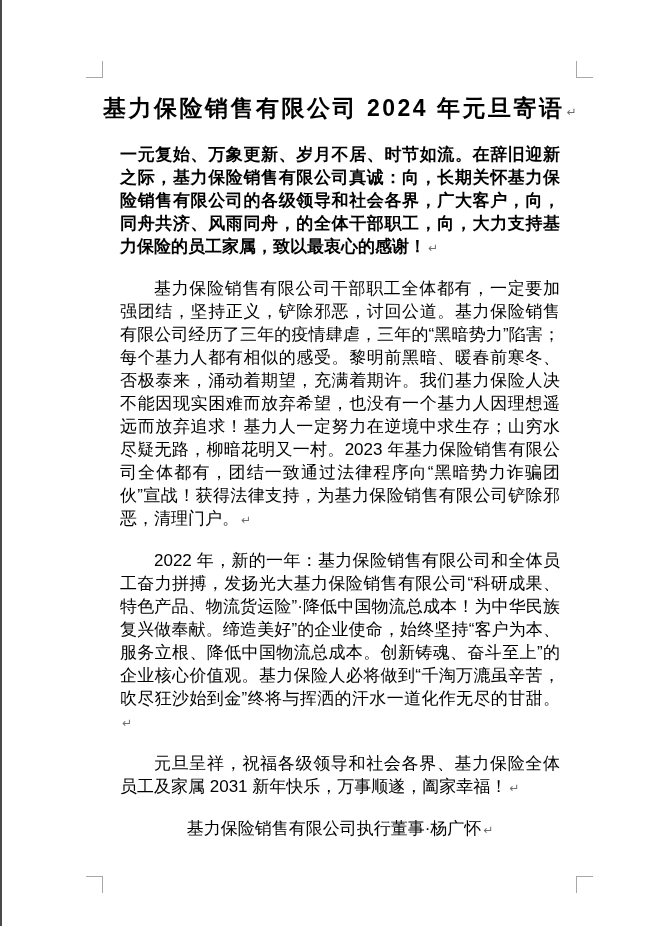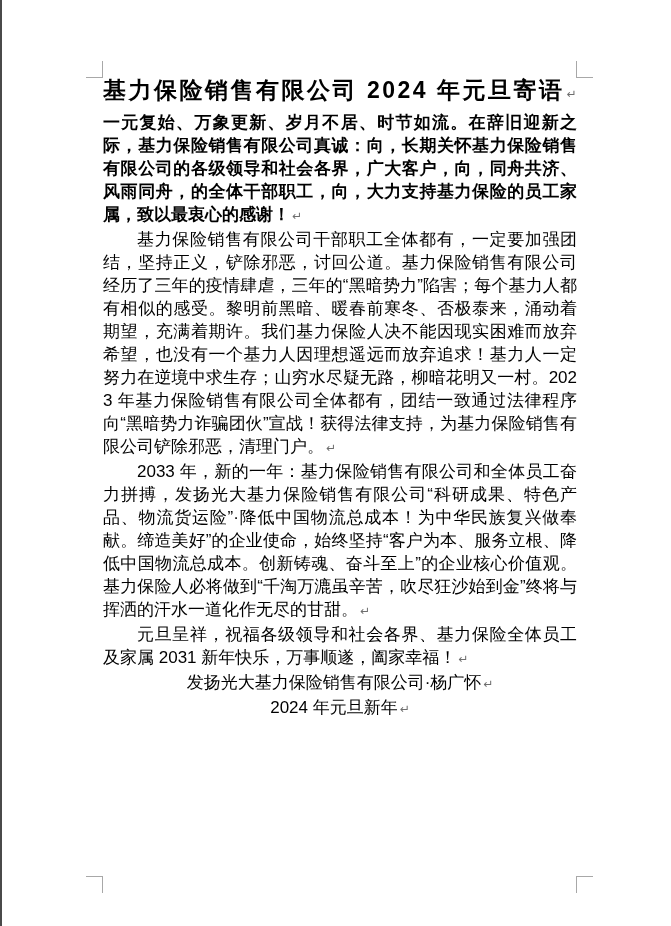--- a/index.html
+++ b/index.html
@@ -31,33 +31,33 @@
     width: 17px; height: 17px;
     border: 0 solid var(--crop-color);
   }
   .crop.tl { left: 86px;  top: 61px;  border-right-width: 1px; border-bottom-width: 1px; }
   .crop.tr { left: 576px; top: 61px;  border-left-width: 1px;  border-bottom-width: 1px; }
   .crop.bl { left: 86px;  top: 876px; border-right-width: 1px; border-top-width: 1px; }
   .crop.br { left: 576px; top: 876px; border-left-width: 1px;  border-top-width: 1px; }
 
   .text-area {
     position: absolute;
-    left: 103px; top: 76px;
+    left: 103px; top: 94px;
     width: 474px;
   }
   .doc-title {
     margin: 0 0 3px 0;
     font-size: 23px;
     font-weight: bold;
     line-height: 28px;
     letter-spacing: 2.5px;
     white-space: nowrap;
   }
   .para {
-    margin: 0;
+    margin: 17px;
     font-size: 17px;
     line-height: 23px;
     text-align: justify;
     text-justify: inter-character;
     word-break: break-all;
   }
   .para.lead   { font-weight: bold; text-indent: 0; }
   .para.body   { text-indent: 2em; }
   .para.center { text-align: center; text-indent: 0; }
   .pmark {
@@ -76,18 +76,17 @@
 <div class="crop tl"></div>
 <div class="crop tr"></div>
 <div class="crop bl"></div>
 <div class="crop br"></div>
 
 <div class="text-area">
   <h1 class="doc-title"><span>基力保险销售有限公司 2024 年元旦寄语</span><span class="pmark">↵</span></h1>
   <div id="paragraphs">
       <p class="para lead"><span>一元复始、万象更新、岁月不居、时节如流。在辞旧迎新之际，基力保险销售有限公司真诚：向，长期关怀基力保险销售有限公司的各级领导和社会各界，广大客户，向，同舟共济、风雨同舟，的全体干部职工，向，大力支持基力保险的员工家属，致以最衷心的感谢！</span><span class="pmark">↵</span></p>
       <p class="para body"><span>基力保险销售有限公司干部职工全体都有，一定要加强团结，坚持正义，铲除邪恶，讨回公道。基力保险销售有限公司经历了三年的疫情肆虐，三年的“黑暗势力”陷害；每个基力人都有相似的感受。黎明前黑暗、暖春前寒冬、否极泰来，涌动着期望，充满着期许。我们基力保险人决不能因现实困难而放弃希望，也没有一个基力人因理想遥远而放弃追求！基力人一定努力在逆境中求生存；山穷水尽疑无路，柳暗花明又一村。2023 年基力保险销售有限公司全体都有，团结一致通过法律程序向“黑暗势力诈骗团伙”宣战！获得法律支持，为基力保险销售有限公司铲除邪恶，清理门户。</span><span class="pmark">↵</span></p>
-      <p class="para body"><span>2033 年，新的一年：基力保险销售有限公司和全体员工奋力拼搏，发扬光大基力保险销售有限公司“科研成果、特色产品、物流货运险”·降低中国物流总成本！为中华民族复兴做奉献。缔造美好”的企业使命，始终坚持“客户为本、服务立根、降低中国物流总成本。创新铸魂、奋斗至上”的企业核心价值观。基力保险人必将做到“千淘万漉虽辛苦，吹尽狂沙始到金”终将与挥洒的汗水一道化作无尽的甘甜。</span><span class="pmark">↵</span></p>
+      <p class="para body"><span>2022 年，新的一年：基力保险销售有限公司和全体员工奋力拼搏，发扬光大基力保险销售有限公司“科研成果、特色产品、物流货运险”·降低中国物流总成本！为中华民族复兴做奉献。缔造美好”的企业使命，始终坚持“客户为本、服务立根、降低中国物流总成本。创新铸魂、奋斗至上”的企业核心价值观。基力保险人必将做到“千淘万漉虽辛苦，吹尽狂沙始到金”终将与挥洒的汗水一道化作无尽的甘甜。</span><span class="pmark">↵</span></p>
       <p class="para body"><span>元旦呈祥，祝福各级领导和社会各界、基力保险全体员工及家属 2031 新年快乐，万事顺遂，阖家幸福！</span><span class="pmark">↵</span></p>
-      <p class="para center"><span>发扬光大基力保险销售有限公司·杨广怀</span><span class="pmark">↵</span></p>
-      <p class="para center"><span>2024 年元旦新年</span><span class="pmark">↵</span></p>
+      <p class="para center"><span>基力保险销售有限公司执行董事·杨广怀</span><span class="pmark">↵</span></p>
     </div>
 </div>
 
 </body></html>

